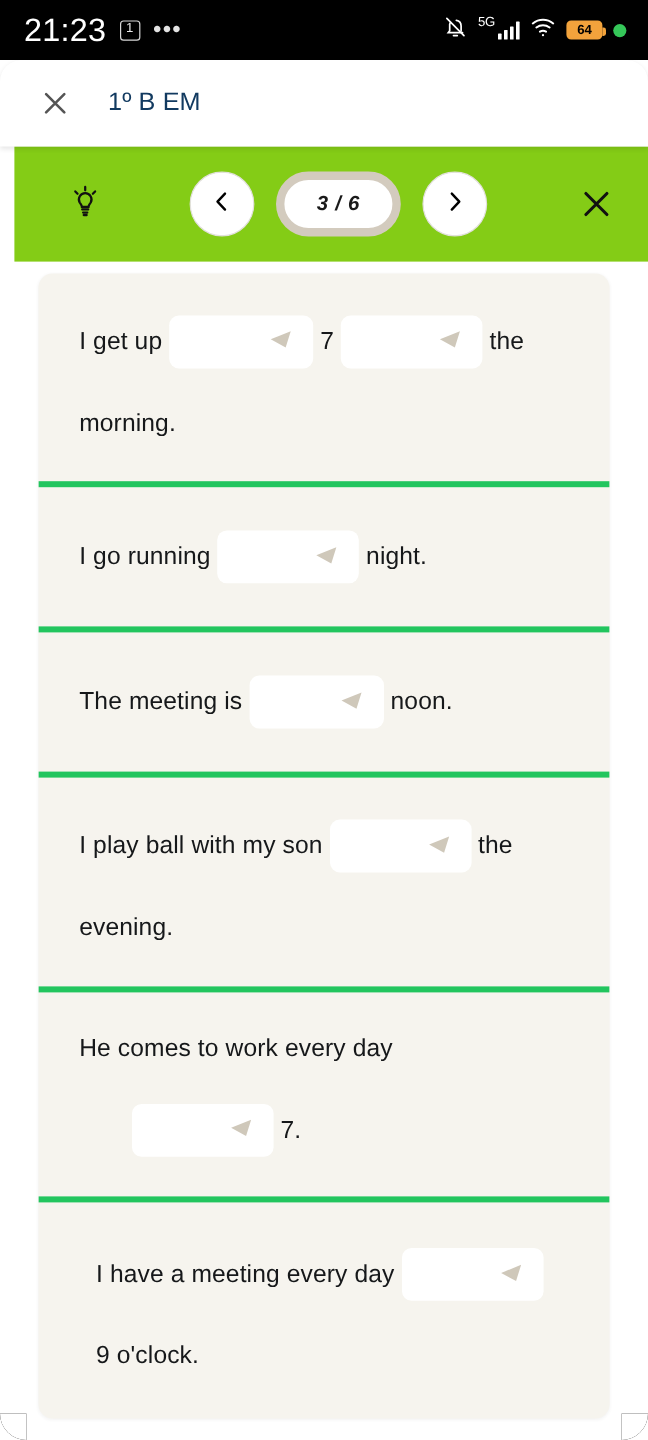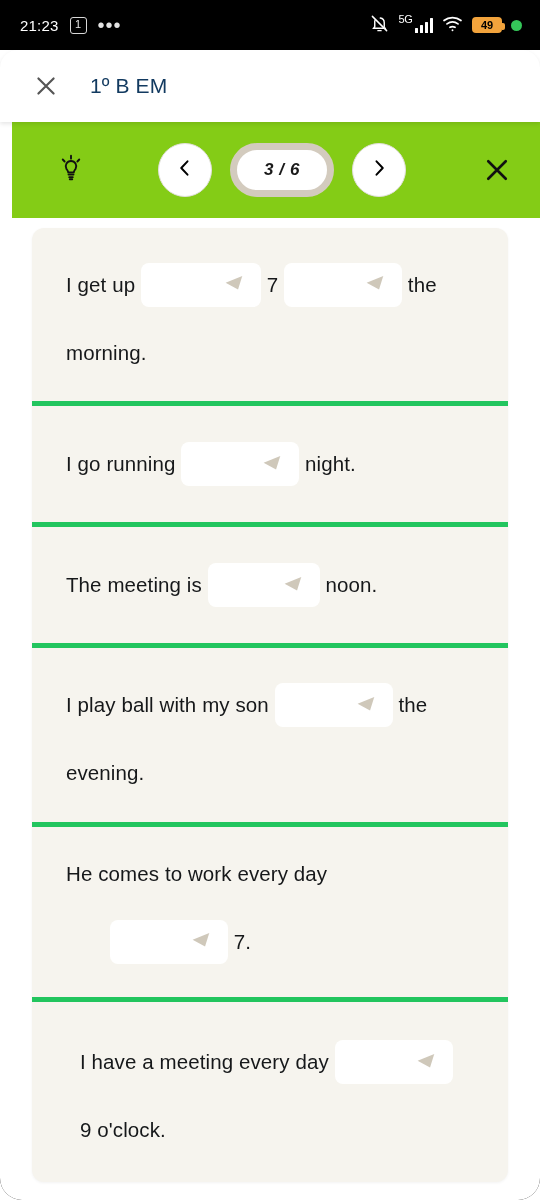--- a/index.html
+++ b/index.html
@@ -29,21 +29,21 @@
     background: #000000;
     display: flex;
     align-items: center;
     justify-content: space-between;
     padding: 0 18px 0 20px;
     z-index: 40;
   }
   .sb-left { display: flex; align-items: center; gap: 11px; }
   .sb-time {
     color: #ffffff;
-    font-size: 15px;
+    font-size: 27px;
     letter-spacing: 0.2px;
   }
   .sb-badge {
     width: 17px; height: 17px;
     border: 1.8px solid #d8d8d8;
     border-radius: 3px;
     color: #e8e8e8;
     font-size: 11px;
     line-height: 13px;
     text-align: center;
@@ -289,21 +289,21 @@
         </span>
       <span>
         <svg width="21" height="17" viewBox="0 0 24 20" fill="none" stroke="#ffffff" stroke-width="2" stroke-linecap="round">
           <path d="M2 6.5a16 16 0 0 1 20 0"></path>
           <path d="M5.5 10.5a11 11 0 0 1 13 0"></path>
           <path d="M9 14.5a6 6 0 0 1 6 0"></path>
           <circle cx="12" cy="18" r="1.1" fill="#ffffff" stroke="none"></circle>
         </svg>
       </span>
       <span class="battery">
-        <span>49</span>
+        <span>64</span>
       </span>
       <span class="greendot"></span>
     </div>
   </div>
 
   <div class="header">
     <div class="hdr-close">
       <svg width="26" height="26" viewBox="0 0 24 24" fill="none" stroke="#555555" stroke-width="2" stroke-linecap="round">
         <path d="M5 5l14 14M19 5L5 19"></path>
       </svg>

